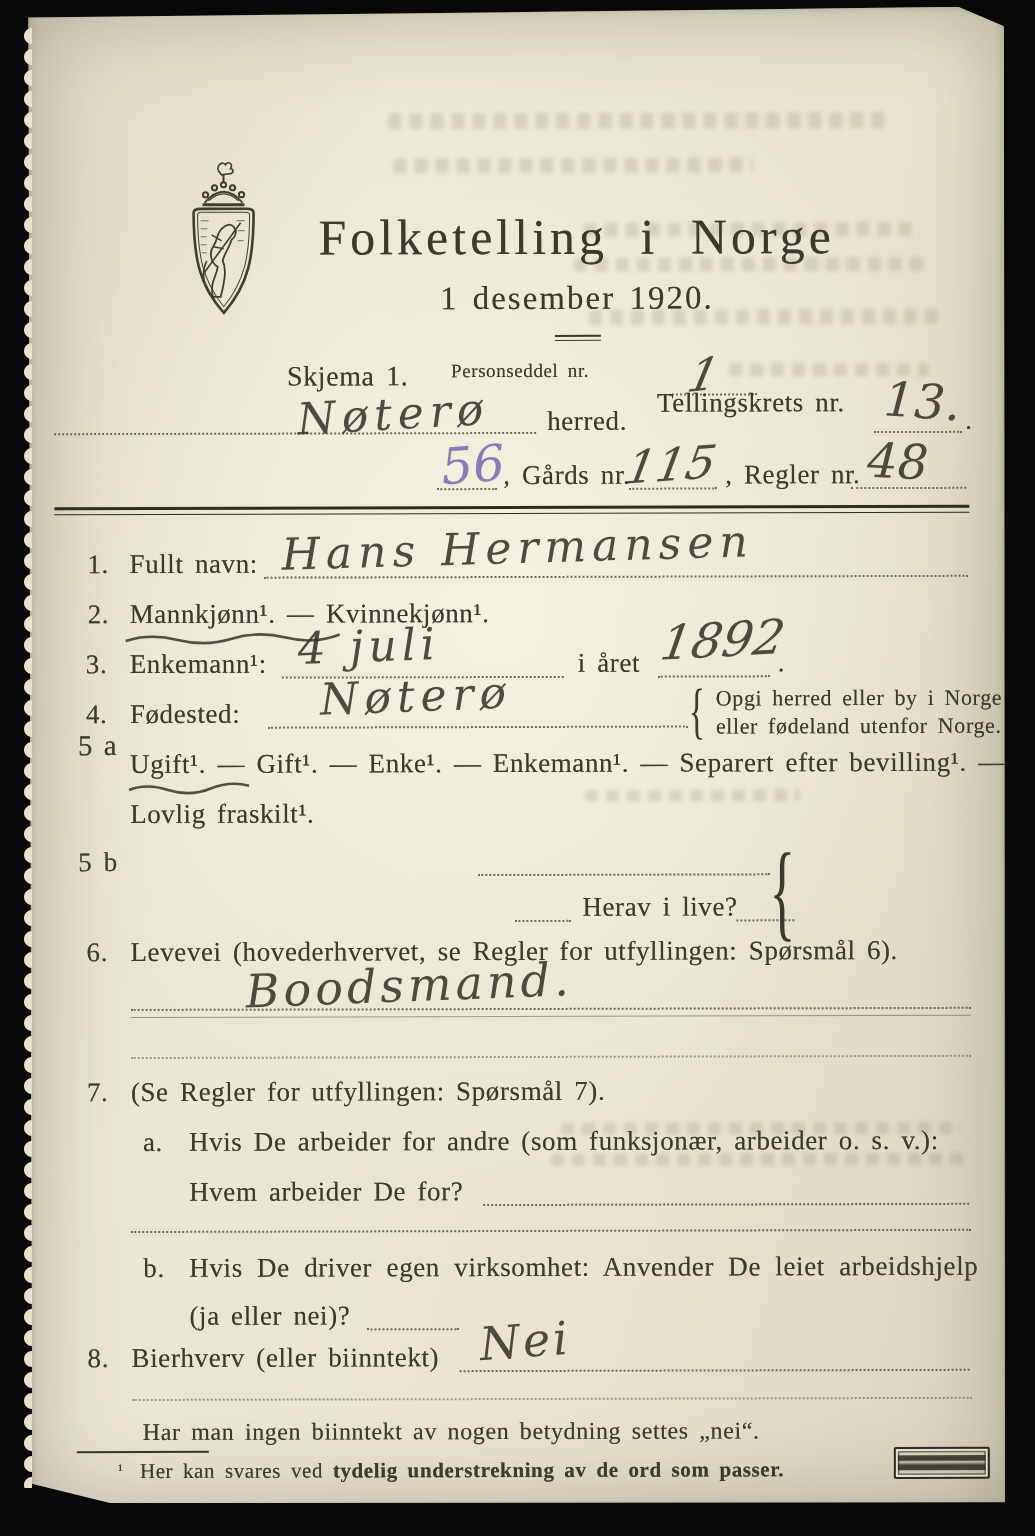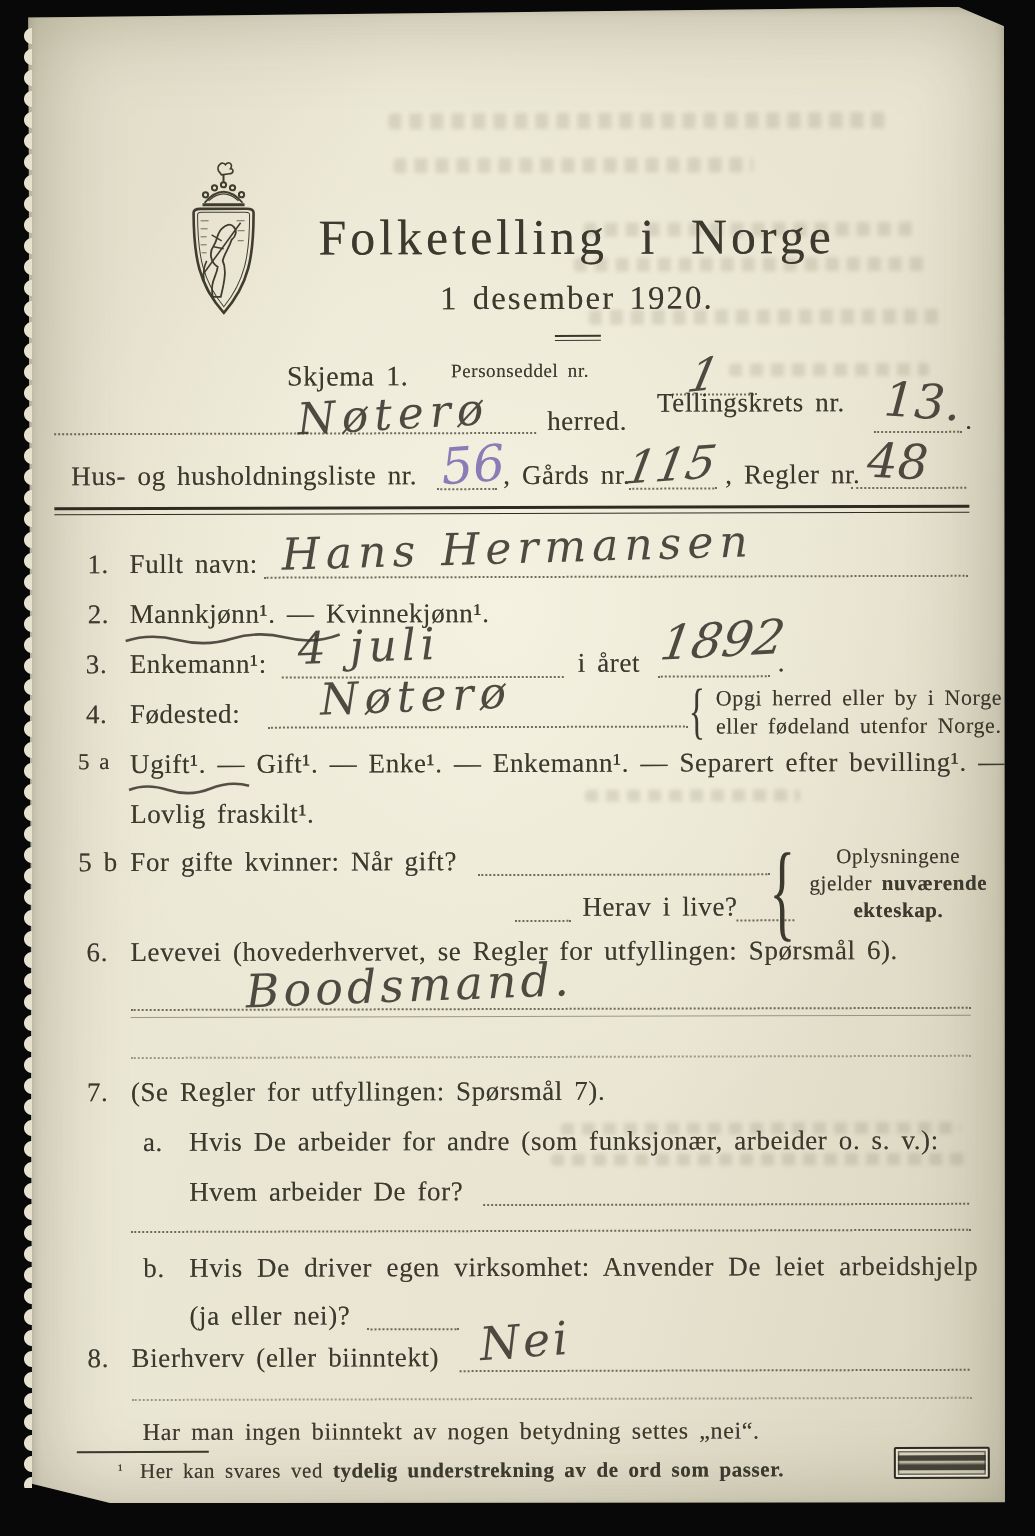--- a/index.html
+++ b/index.html
@@ -87,21 +87,20 @@
     <span class="hw" style="left:660px;top:340px;font-size:46px;transform:skewX(-18deg) rotate(-6deg);">1</span>
 
     <div class="dots" style="left:25px;top:424px;width:482px;"></div>
     <span class="hw" style="left:268px;top:380px;font-size:44px;letter-spacing:6px;transform:rotate(-3deg);">Nøterø</span>
     <span class="print abs" style="left:518px;top:398px;font-size:27px;">herred.</span>
     <span class="print abs" style="left:628px;top:380px;font-size:27px;font-family:Liberation Serif, serif;">Tellingskrets nr.</span>
     <div class="dots" style="left:845px;top:424px;width:88px;"></div>
     <span class="hw" style="left:855px;top:366px;font-size:48px;transform:rotate(4deg);">13.</span>
     <span class="print abs" style="left:936px;top:398px;font-size:27px;">.</span>
 
-    <span class="print abs" style="left:42px;top:452px;font-size:27px;">Hus- og husholdningsliste nr.</span>
     <div class="dots" style="left:408px;top:480px;width:60px;"></div>
     <span class="hw violet" style="left:412px;top:428px;font-size:50px;transform:rotate(-4deg);">56</span>
     <span class="print abs" style="left:474px;top:452px;font-size:27px;">, Gårds nr.</span>
     <div class="dots" style="left:600px;top:480px;width:88px;"></div>
     <span class="hw" style="left:598px;top:430px;font-size:46px;transform:skewX(-14deg) rotate(-4deg);">115</span>
     <span class="print abs" style="left:696px;top:452px;font-size:27px;">, Regler nr.</span>
     <div class="dots" style="left:822px;top:480px;width:115px;"></div>
     <span class="hw" style="left:838px;top:426px;font-size:48px;transform:rotate(3deg);">48</span>
 
     <div class="rule-heavy" style="left:25px;top:498px;width:915px;"></div>
@@ -127,41 +126,35 @@
     <span class="print abs" style="left:748px;top:640px;font-size:27px;">.</span>
 
     <span class="print abs" style="left:56px;top:690px;font-size:27px;">4.</span>
     <span class="print abs" style="left:100px;top:690px;font-size:27px;">Fødested:</span>
     <div class="dots" style="left:238px;top:718px;width:420px;"></div>
     <span class="hw" style="left:290px;top:662px;font-size:44px;letter-spacing:6px;transform:rotate(-2deg);">Nøterø</span>
     <span class="brace" style="left:652px;top:668px;font-size:62px;transform:scaleX(.55);">{</span>
     <span class="print abs" style="left:686px;top:706px;font-size:22px;">eller fødeland utenfor Norge.</span>
     <span class="print abs" style="left:686px;top:678px;font-size:22px;">Opgi herred eller by i Norge</span>
 
-    <span class="print abs" style="left:48px;top:740px;font-size:23px;letter-spacing:0;">5 a</span>
+    <span class="print abs" style="left:48px;top:720px;font-size:29px;letter-spacing:0;">5 a</span>
     <div class="print abs" style="left:100px;top:740px;font-size:27px;">
       <span>Ugift¹.</span><span> — Gift¹. — Enke¹. — Enkemann¹. — Separert efter bevilling¹. —</span>
     </div>
     <svg class="abs" style="left:96px;top:772px;" width="126" height="16" viewBox="0 0 126 16">
       <path d="M3 9 Q 20 2, 42 9 T 84 8 T 123 5" stroke="rgba(56,51,43,.85)" fill="none" stroke-width="2.6"></path>
     </svg>
     <span class="print abs" style="left:100px;top:790px;font-size:27px;">Lovlig fraskilt¹.</span>
 
     <span class="print abs" style="left:48px;top:838px;font-size:27px;">5 b</span>
-    <span class="print abs" style="left:100px;top:838px;font-size:27px;">For gifte kvinner:  Når gift?</span>
     <div class="dots" style="left:448px;top:866px;width:292px;"></div>
     <div class="dots" style="left:485px;top:912px;width:56px;"></div>
     <span class="print abs" style="left:552px;top:884px;font-size:27px;">Herav i live?</span>
     <div class="dots" style="left:706px;top:912px;width:58px;"></div>
     <span class="brace" style="left:726px;top:822px;font-size:108px;transform:scaleX(.5);">{</span>
-    <div class="print abs" style="left:772px;top:836px;width:192px;text-align:center;font-size:21px;white-space:normal;line-height:27px;">
-      <div>Oplysningene</div>
-      <div><span>gjelder </span><span style="font-weight:bold;">nuværende</span></div>
-      <div style="font-weight:bold;">ekteskap.</div>
-    </div>
 
     <span class="print abs" style="left:56px;top:928px;font-size:27px;">6.</span>
     <span class="print abs" style="left:100px;top:928px;font-size:27px;">Levevei (hovederhvervet, se Regler for utfyllingen:  Spørsmål 6).</span>
     <span class="hw" style="left:215px;top:950px;font-size:46px;letter-spacing:4px;transform:rotate(-2deg);">Boodsmand.</span>
     <div class="dots" style="left:100px;top:1000px;width:840px;"></div>
     <div class="solidline" style="left:100px;top:1008px;width:840px;"></div>
     <div class="dots faint" style="left:100px;top:1048px;width:840px;"></div>
 
     <span class="print abs" style="left:56px;top:1068px;font-size:27px;">7.</span>
     <span class="print abs" style="left:100px;top:1068px;font-size:27px;">(Se Regler for utfyllingen:  Spørsmål 7).</span>

